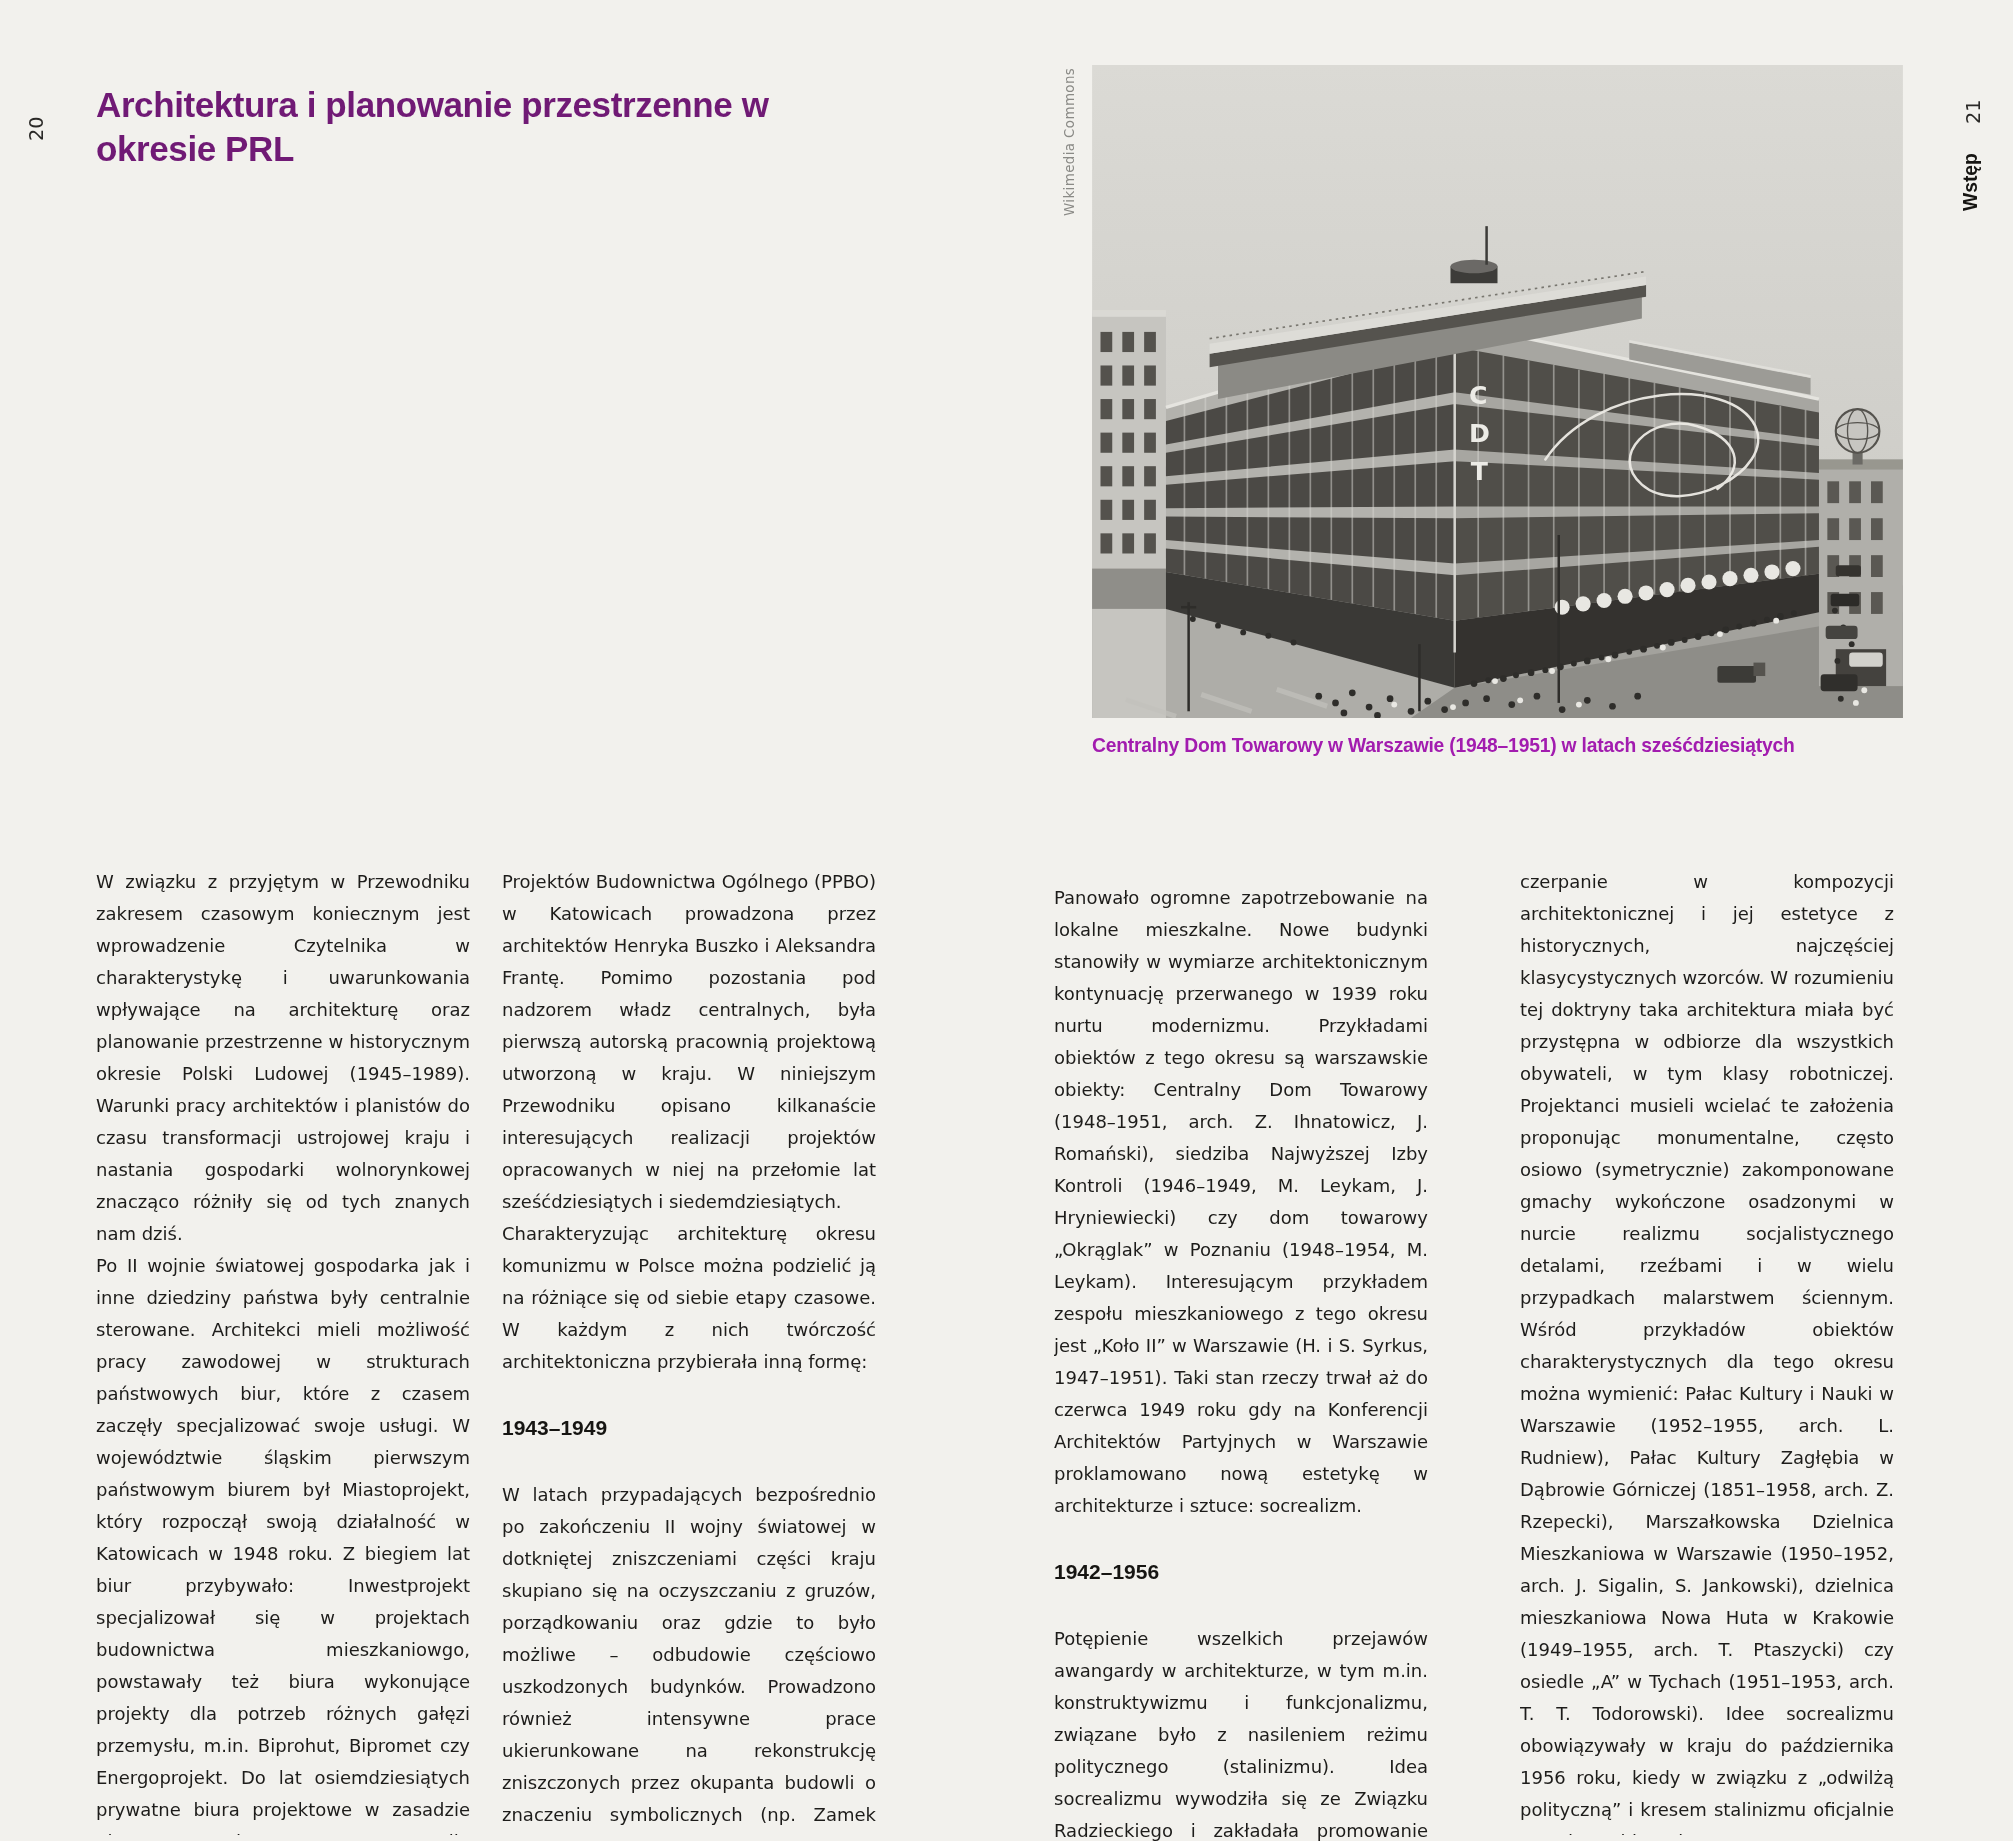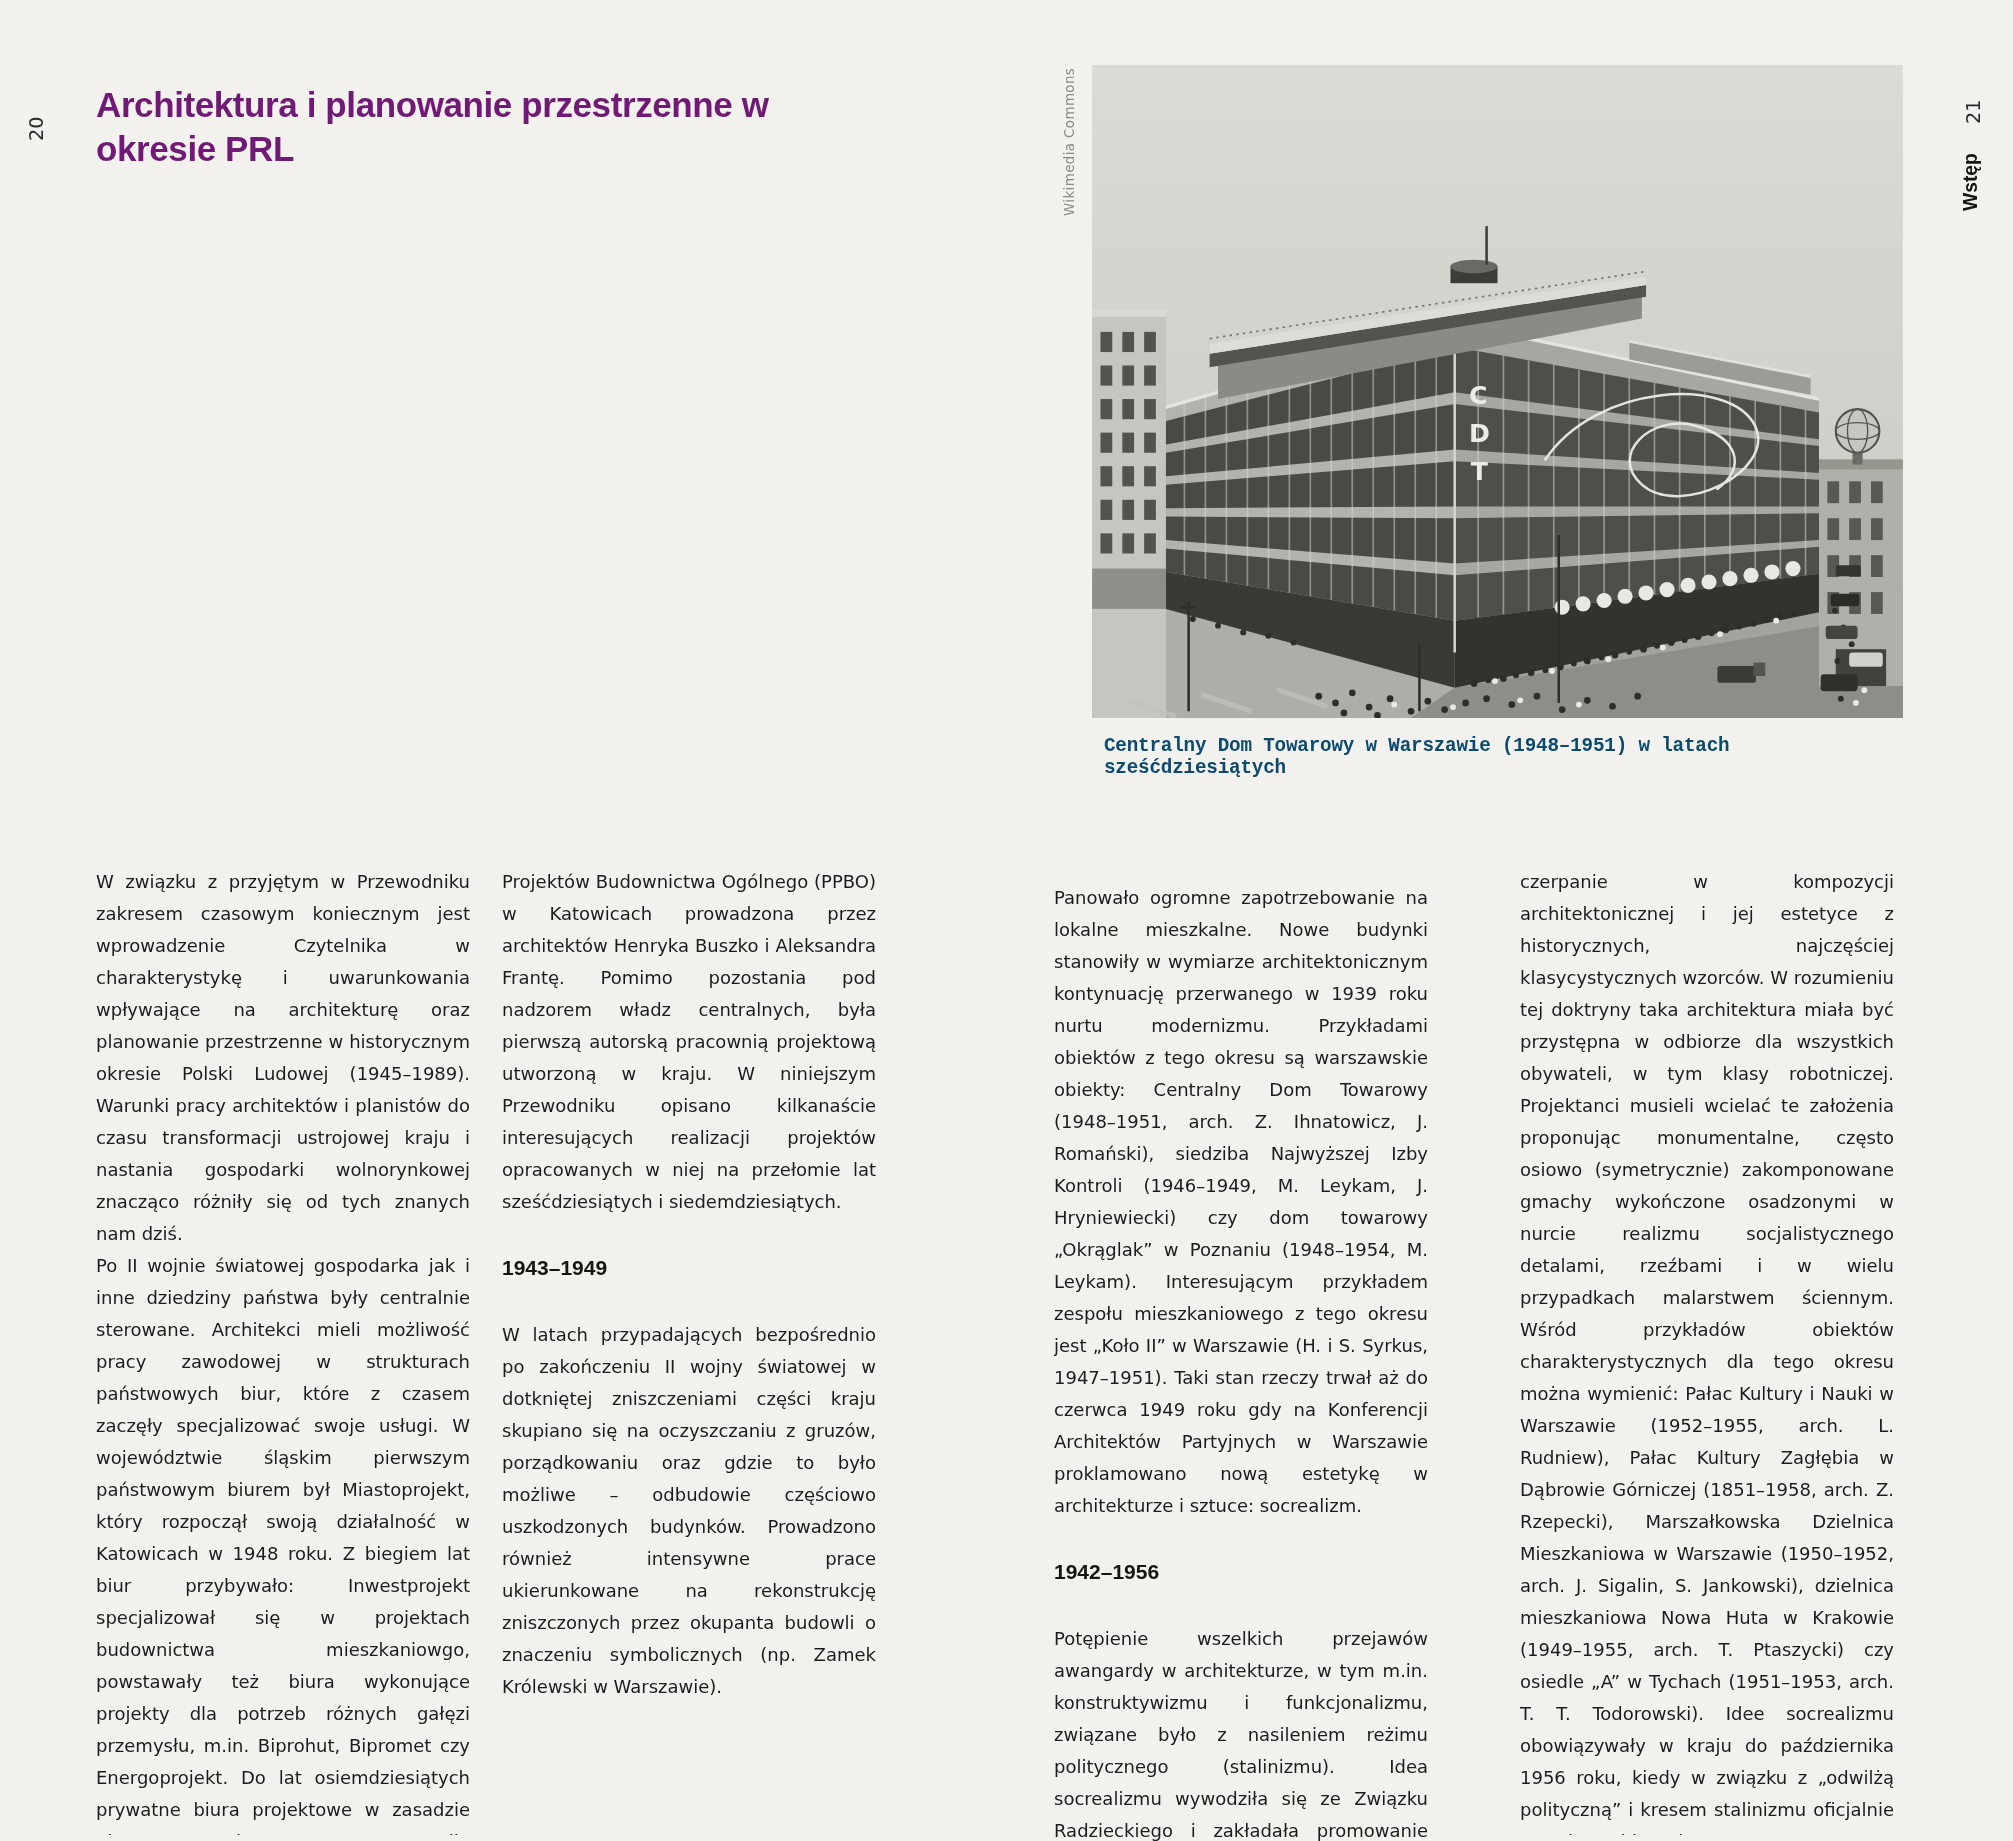--- a/index.html
+++ b/index.html
@@ -9,22 +9,22 @@
   .page-title{position:absolute;left:96px;top:60px;width:780px;
           font-family:"Liberation Sans",sans-serif;font-weight:bold;
           font-size:35px;line-height:44px;letter-spacing:-0.4px;color:#701a75;}
   .rot{position:absolute;transform:rotate(-90deg);transform-origin:0 0;white-space:nowrap;}
   .pagenum{font-size:19.3px;color:#2a2927;}
   .section-tab{font-family:"Liberation Sans",sans-serif;font-weight:bold;font-size:19.3px;color:#161512;}
   .credit{font-size:13.4px;color:#8a8a86;letter-spacing:0.4px;}
   .photo-wrap{position:absolute;left:1092px;top:65px;width:811px;height:653px;overflow:hidden;}
   .photo-wrap svg{display:block;}
   .caption{position:absolute;left:1092px;top:735px;width:811px;
-          font-family:Liberation Mono, monospace;font-weight:bold;
-          font-size:19.3px;color:#0c4a6e;letter-spacing:-0.2px;margin-left:12px;}
+          font-family:Liberation Sans, sans-serif;font-weight:bold;
+          font-size:19.3px;color:#a21caf;letter-spacing:-0.2px;}
   .col{position:absolute;top:866px;width:374px;height:969px;overflow:hidden;
        font-size:18px;line-height:32px;text-align:justify;}
   .col p{margin:0;}
   .col h3{font-family:"Liberation Sans",sans-serif;font-size:21px;line-height:32px;
           margin:34px 0 35px 0;color:#161512;letter-spacing:0;}
   #col-l1{left:96px;}
   #col-l2{left:502px;}
   #col-r1{left:1054px;margin-top:16px;}
   #col-r2{left:1520px;}
 </style>
@@ -37,20 +37,21 @@
 
   <h1 class="page-title">Architektura i planowanie przestrzenne w okresie PRL</h1>
 
   <div class="col" id="col-l1">
     <p>W związku z przyjętym w Przewodniku zakresem czasowym koniecznym jest wprowadzenie Czytelnika w charakterystykę i uwarunkowania wpływające na architekturę oraz planowanie przestrzenne w historycznym okresie Polski Ludowej (1945–1989). Warunki pracy architektów i planistów do czasu transformacji ustrojowej kraju i nastania gospodarki wolnorynkowej znacząco różniły się od tych znanych nam dziś.</p>
     <p>Po II wojnie światowej gospodarka jak i inne dziedziny państwa były centralnie sterowane. Architekci mieli możliwość pracy zawodowej w strukturach państwowych biur, które z czasem zaczęły specjalizować swoje usługi. W województwie śląskim pierwszym państwowym biurem był Miastoprojekt, który rozpoczął swoją działalność w Katowicach w 1948 roku. Z biegiem lat biur przybywało: Inwestprojekt specjalizował się w projektach budownictwa mieszkaniowgo, powstawały też biura wykonujące projekty dla potrzeb różnych gałęzi przemysłu, m.in. Biprohut, Bipromet czy Energoprojekt. Do lat osiemdziesiątych prywatne biura projektowe w zasadzie nie występowały. Ewenement stanowiła Pracownia</p>
   </div>
 
   <div class="col" id="col-l2">
     <p>Projektów Budownictwa Ogólnego (PPBO) w Katowicach prowadzona przez architektów Henryka Buszko i Aleksandra Frantę. Pomimo pozostania pod nadzorem władz centralnych, była pierwszą autorską pracownią projektową utworzoną w kraju. W niniejszym Przewodniku opisano kilkanaście interesujących realizacji projektów opracowanych w niej na przełomie lat sześćdziesiątych i siedemdziesiątych.</p>
+    <p>Charakteryzując architekturę okresu komunizmu w Polsce można podzielić ją na różniące się od siebie etapy czasowe. W każdym z nich twórczość architektoniczna przybierała inną formę:</p>
     <h3>1943–1949</h3>
     <p>W latach przypadających bezpośrednio po zakończeniu II wojny światowej w dotkniętej zniszczeniami części kraju skupiano się na oczyszczaniu z gruzów, porządkowaniu oraz gdzie to było możliwe – odbudowie częściowo uszkodzonych budynków. Prowadzono również intensywne prace ukierunkowane na rekonstrukcję zniszczonych przez okupanta budowli o znaczeniu symbolicznych (np. Zamek Królewski w Warszawie).</p>
   </div>
 
   <div class="rot credit" style="left:1062px;top:216px;">Wikimedia Commons</div>
 
   <div class="photo-wrap">
     <svg width="811" height="653" viewBox="0 0 966 778" xmlns="http://www.w3.org/2000/svg">
       <defs>
         <linearGradient id="sky" x1="0" y1="0" x2="0" y2="1">

